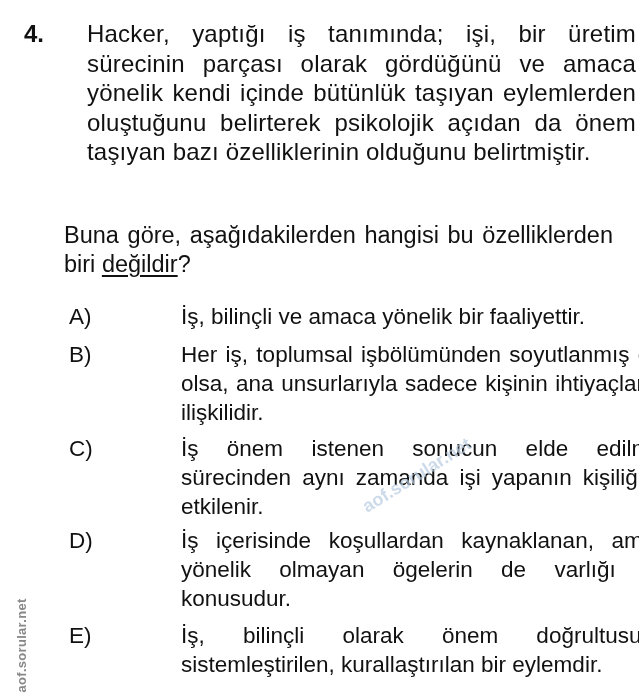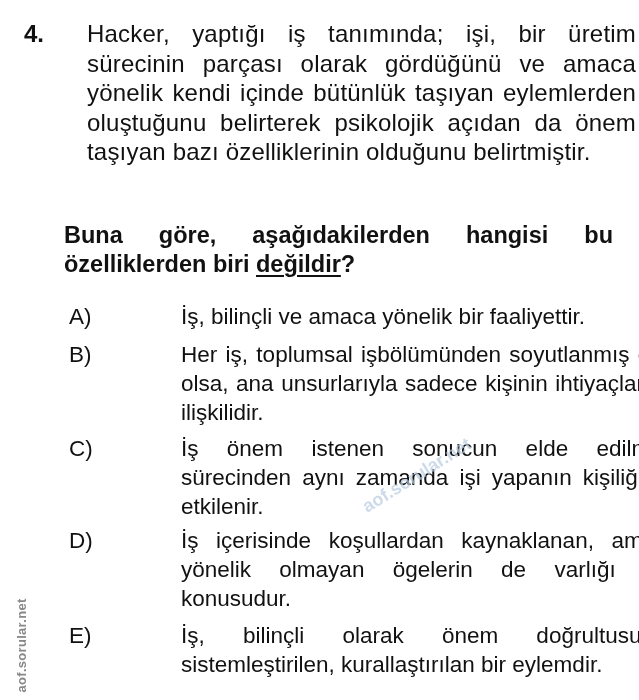--- a/index.html
+++ b/index.html
@@ -2,21 +2,21 @@
 <html><head>
 <meta charset="utf-8">
 <style>
   html, body { margin:0; padding:0; background:#ffffff; }
   body { width:639px; height:700px; position:relative; overflow:hidden;
          font-family:"Liberation Sans", sans-serif; color:#111; }
   .qnum { position:absolute; left:24px; top:19px; font-weight:bold; font-size:24px; line-height:30px; }
   .stem { position:absolute; left:64px; top:19px; width:549px; font-size:24px; line-height:29.5px;
           text-align:justify; text-align-last:left; letter-spacing:0.2px;margin-left:23px; }
   .prompt { position:absolute; left:64px; top:221px; width:549px; font-size:23.5px; line-height:29px;
-            font-weight:bold; text-align:justify; text-align-last:left; }
+            font-weight:normal; text-align:justify; text-align-last:left; }
   .prompt u { text-decoration:underline; text-underline-offset:3px; text-decoration-thickness:2px; }
   .opt { position:absolute; left:69px; width:548px; font-size:22.5px; line-height:29px; }
   .opt .letter { position:absolute; left:0; top:0; }
   .opt .text { position:absolute; left:64px; width:498px; text-align:justify; text-align-last:left;margin-left:48px; }
   .watermark-side { position:absolute; left:-34px; top:630px; transform:rotate(-90deg);
                     font-size:13px; font-weight:bold; color:#888; letter-spacing:0.3px; width:110px; }
   .watermark-diag { position:absolute; left:355px; top:465px; transform:rotate(-32deg);
                     font-size:18px; font-weight:bold; color:#b7cbe0; opacity:0.7; }
 </style>
 </head>

